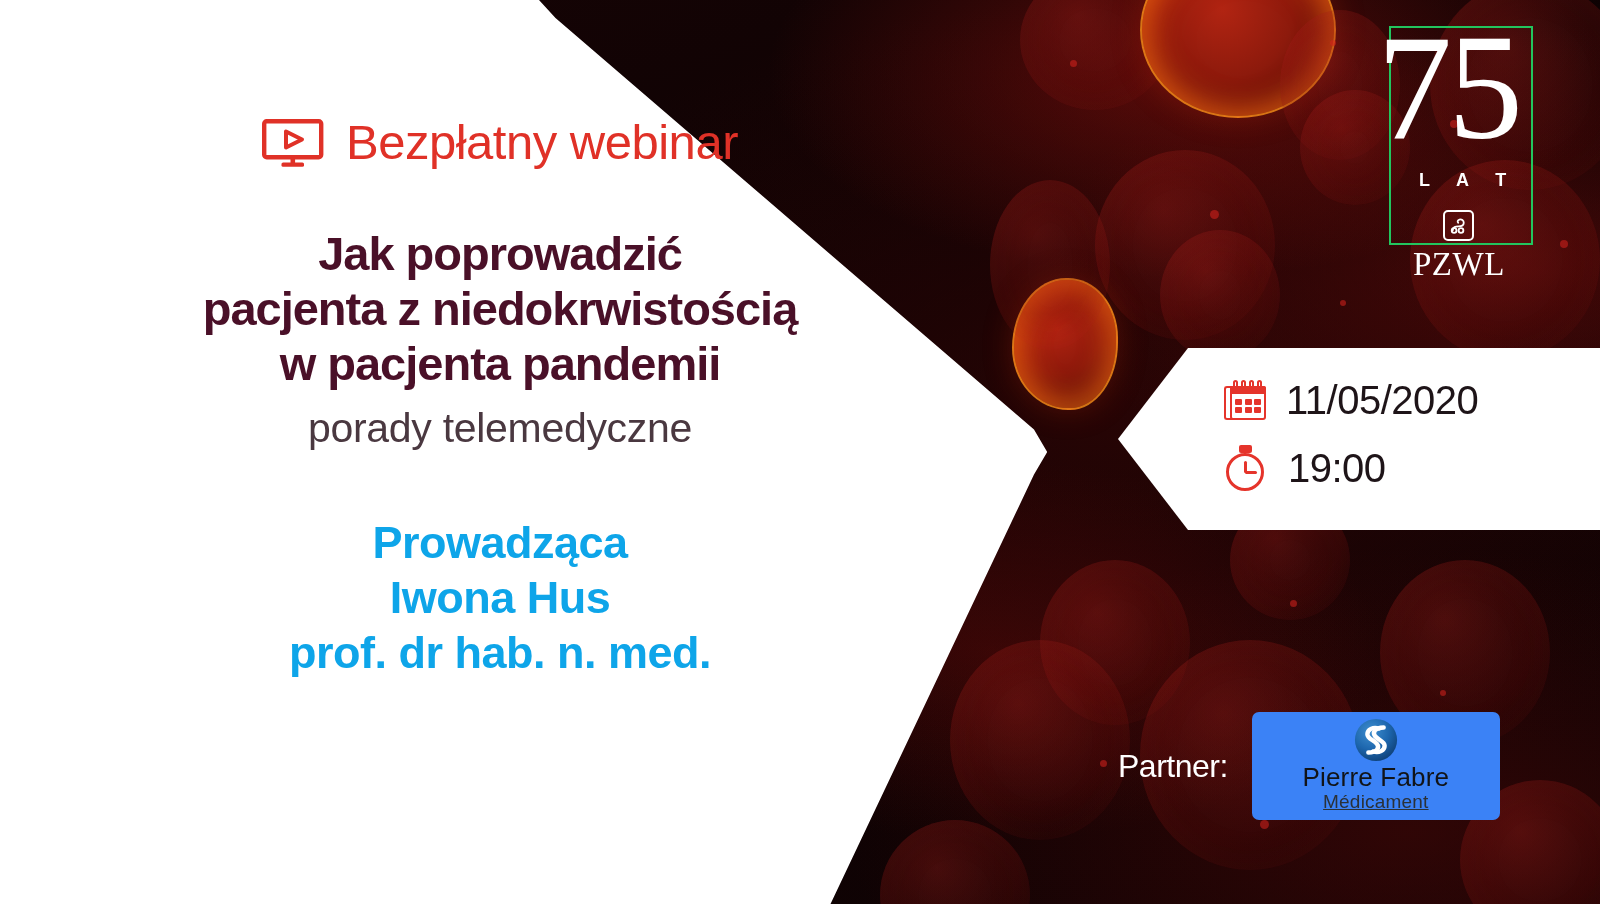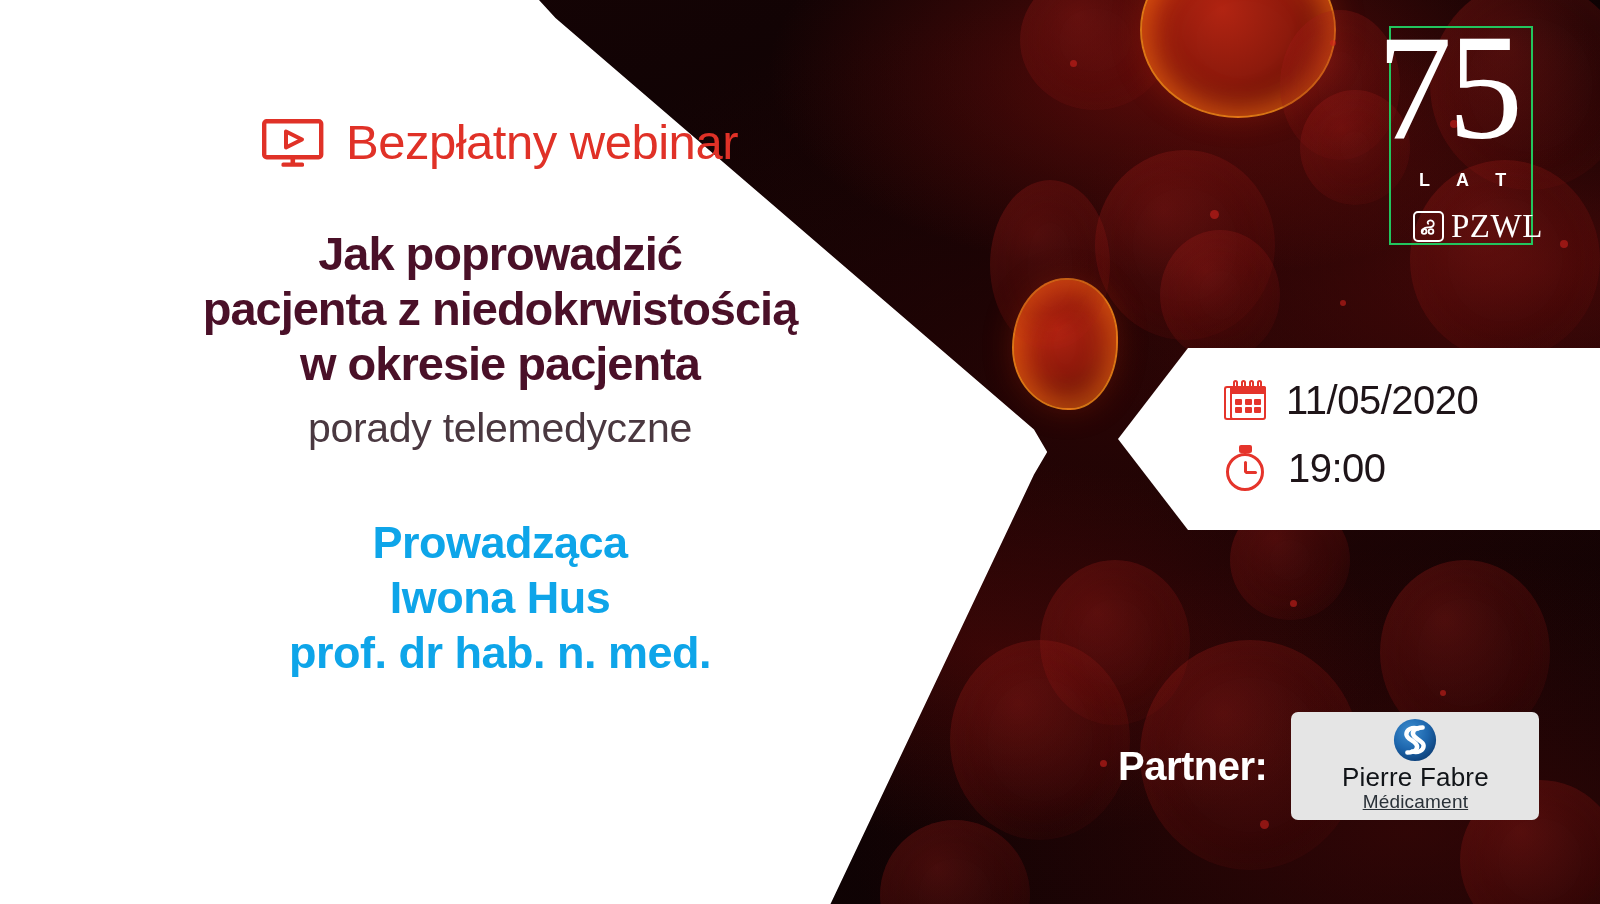--- a/index.html
+++ b/index.html
@@ -113,21 +113,21 @@
     letter-spacing:-4px;
     white-space:nowrap;
   }
   .anniv-lat {
     position:absolute; left:28px; top:142px;
     color:#ffffff; font-size:18px; font-weight:700;
     letter-spacing:11px;
   }
   .pzwl-row {
     position:absolute; left:22px; top:182px;
-    display:flex; align-items:center; gap:7px;
+    display:flex; align-items:center; gap:7px;flex-direction:column;
   }
   .pzwl-mark {
     width:31px; height:31px; border:2px solid #fff; border-radius:5px;
     display:flex; align-items:center; justify-content:center;
   }
   .pzwl-text {
     font-family:"Liberation Serif", serif;
     color:#ffffff; font-size:33px; font-weight:400; line-height:1;
     letter-spacing:.5px;
   }
@@ -184,23 +184,23 @@
   }
   .clk .hand-h {
     position:absolute; left:21px; top:26px; width:12px; height:3px; background:#e5342b; border-radius:2px;
   }
 
   
   .partner-wrap {
     position:absolute; left:1118px; top:712px;
     display:flex; align-items:center; gap:24px; z-index:5;
   }
-  .partner-label { color:#ffffff; font-size:40px; font-weight:700; letter-spacing:-.5px; }
+  .partner-label { color:#ffffff; font-size:32px; font-weight:400; letter-spacing:-.5px; }
   .partner-card {
-    width:248px; height:108px; background:#e5e5e5; border-radius:7px;
+    width:248px; height:108px; background:#3b82f6; border-radius:7px;
     display:flex; flex-direction:column; align-items:center; justify-content:center;
     padding-top:0;
   }
   .pf-emblem { width:46px; height:46px; margin-bottom:-3px; }
   .pf-name {
     font-family:"Liberation Sans", sans-serif;
     color:#111418; font-size:26px; font-weight:400; letter-spacing:.2px; line-height:1;
   }
   .pf-sub {
     font-family:"Liberation Sans", sans-serif;
@@ -262,21 +262,21 @@
           <rect x="28.5" y="38.5" width="4.6" height="6" fill="#e03127"></rect>
           <rect x="19.5" y="43.5" width="22.5" height="4.3" rx="1.6" fill="#e03127"></rect>
         </svg>
       </span>
       <span class="label">Bezpłatny webinar</span>
     </div>
 
     <div class="headline">
       <div>Jak poprowadzić</div>
       <div>pacjenta z niedokrwistością</div>
-      <div>w okresie pacjenta</div>
+      <div>w pacjenta pandemii</div>
     </div>
 
     <div class="subhead">porady telemedyczne</div>
 
     <div class="presenter">
       <div>Prowadząca</div>
       <div>Iwona Hus</div>
       <div>prof. dr hab. n. med.</div>
     </div>
   </div>

